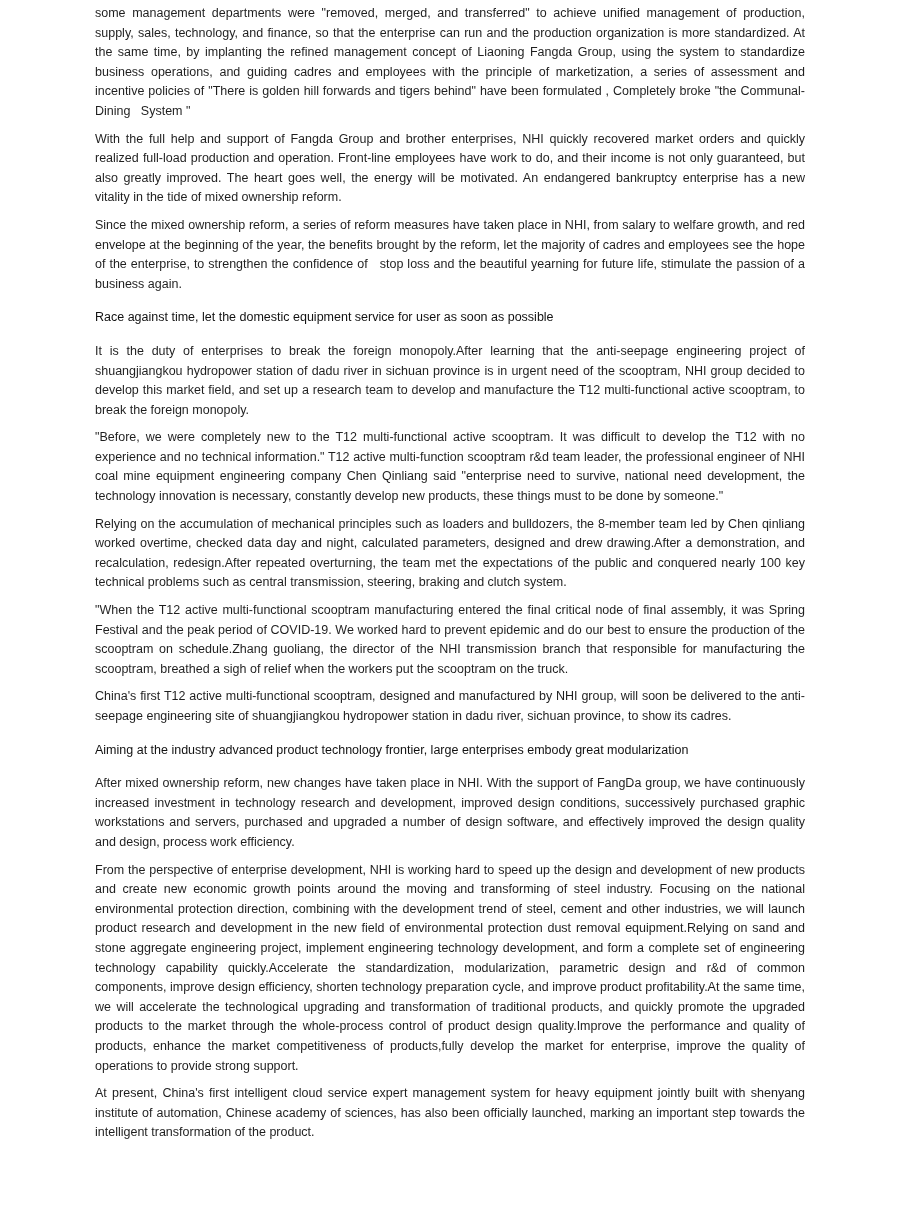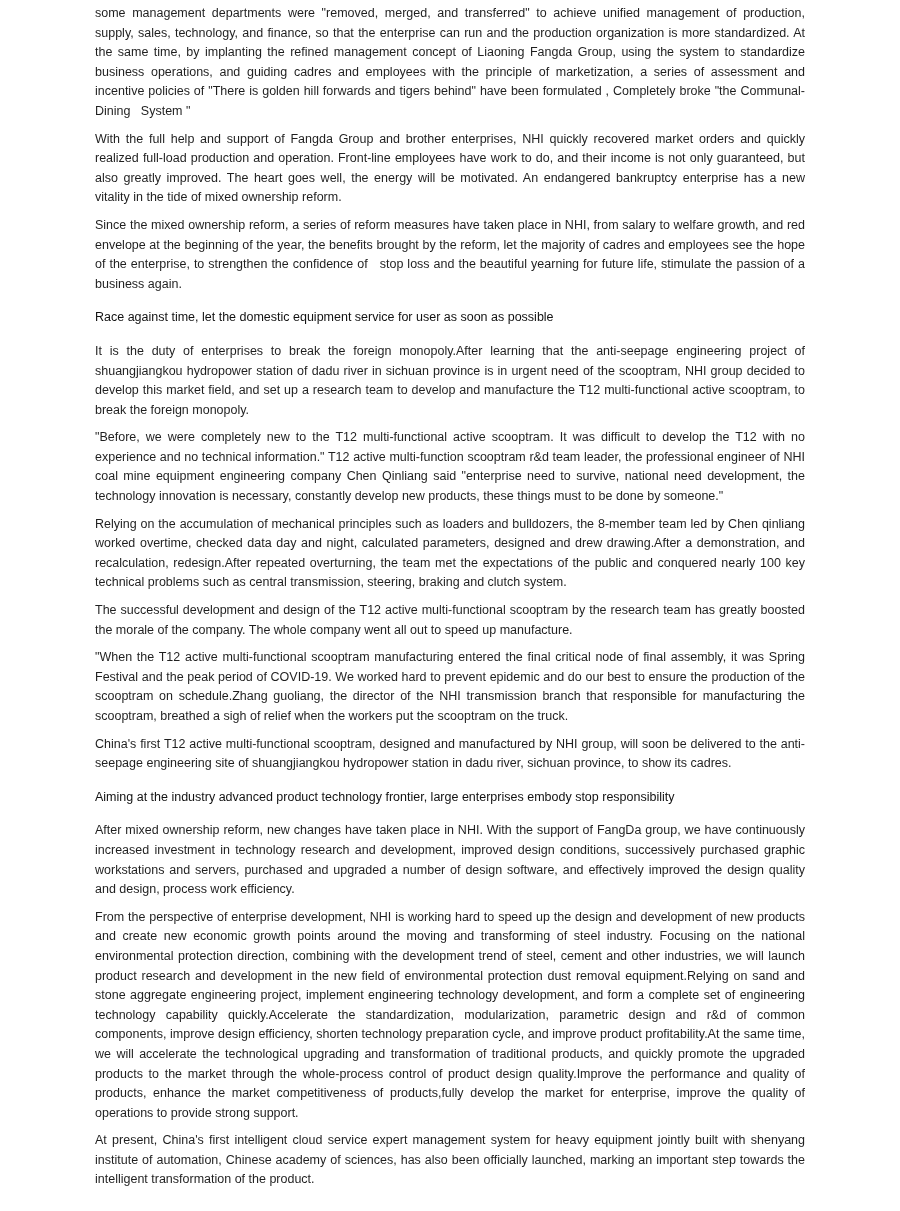--- a/index.html
+++ b/index.html
@@ -46,21 +46,20 @@
 
 <div class="page">
   <div class="article-body">
       <p class="para">some management departments were "removed, merged, and transferred" to achieve unified management of production, supply, sales, technology, and finance, so that the enterprise can run and the production organization is more standardized. At the same time, by implanting the refined management concept of Liaoning Fangda Group, using the system to standardize business operations, and guiding cadres and employees with the principle of marketization, a series of assessment and incentive policies of "There is golden hill forwards and tigers behind" have been formulated , Completely broke "the Communal-Dining&nbsp;&nbsp; System "</p>
       <p class="para">With the full help and support of Fangda Group and brother enterprises, NHI quickly recovered market orders and quickly realized full-load production and operation. Front-line employees have work to do, and their income is not only guaranteed, but also greatly improved. The heart goes well, the energy will be motivated. An endangered bankruptcy enterprise has a new vitality in the tide of mixed ownership reform.</p>
       <p class="para">Since the mixed ownership reform, a series of reform measures have taken place in NHI, from salary to welfare growth, and red envelope at the beginning of the year, the benefits brought by the reform, let the majority of cadres and employees see the hope of the enterprise, to strengthen the confidence of&nbsp;&nbsp; stop loss and the beautiful yearning for future life, stimulate the passion of a business again.</p>
       <h2 class="heading">Race against time, let the domestic equipment service for user as soon as possible</h2>
       <p class="para">It is the duty of enterprises to break the foreign monopoly.After learning that the anti-seepage engineering project of shuangjiangkou hydropower station of dadu river in sichuan province is in urgent need of the scooptram, NHI group decided to develop this market field, and set up a research team to develop and manufacture the T12 multi-functional active scooptram, to break the foreign monopoly.</p>
       <p class="para">"Before, we were completely new to the T12 multi-functional active scooptram. It was difficult to develop the T12 with no experience and no technical information." T12 active multi-function scooptram r&amp;d team leader, the professional engineer of NHI coal mine equipment engineering company Chen Qinliang said "enterprise need to survive, national need development, the technology innovation is necessary, constantly develop new products, these things must to be done by someone."</p>
       <p class="para">Relying on the accumulation of mechanical principles such as loaders and bulldozers, the 8-member team led by Chen qinliang worked overtime, checked data day and night, calculated parameters, designed and drew drawing.After a demonstration, and recalculation, redesign.After repeated overturning, the team met the expectations of the public and conquered nearly 100 key technical problems such as central transmission, steering, braking and clutch system.</p>
-      <p class="para">The successful development and design of the T12 active multi-functional scooptram by the research team has greatly boosted the morale of the company. The whole company went all out to speed up manufacture.</p>
       <p class="para">"When the T12 active multi-functional scooptram manufacturing entered the final critical node of final assembly, it was Spring Festival and the peak period of COVID-19. We worked hard to prevent epidemic and do our best to ensure the production of the scooptram on schedule.Zhang guoliang, the director of the NHI transmission branch that responsible for manufacturing the scooptram, breathed a sigh of relief when the workers put the scooptram on the truck.</p>
       <p class="para">China's first T12 active multi-functional scooptram, designed and manufactured by NHI group, will soon be delivered to the anti-seepage engineering site of shuangjiangkou hydropower station in dadu river, sichuan province, to show its cadres.</p>
-      <h2 class="heading">Aiming at the industry advanced product technology frontier, large enterprises embody stop responsibility</h2>
+      <h2 class="heading">Aiming at the industry advanced product technology frontier, large enterprises embody great modularization</h2>
       <p class="para">After mixed ownership reform, new changes have taken place in NHI. With the support of FangDa group, we have continuously increased investment in technology research and development, improved design conditions, successively purchased graphic workstations and servers, purchased and upgraded a number of design software, and effectively improved the design quality and design, process work efficiency.</p>
       <p class="para">From the perspective of enterprise development, NHI is working hard to speed up the design and development of new products and create new economic growth points around the moving and transforming of steel industry. Focusing on the national environmental protection direction, combining with the development trend of steel, cement and other industries, we will launch product research and development in the new field of environmental protection dust removal equipment.Relying on sand and stone aggregate engineering project, implement engineering technology development, and form a complete set of engineering technology capability quickly.Accelerate the standardization, modularization, parametric design and r&amp;d of common components, improve design efficiency, shorten technology preparation cycle, and improve product profitability.At the same time, we will accelerate the technological upgrading and transformation of traditional products, and quickly promote the upgraded products to the market through the whole-process control of product design quality.Improve the performance and quality of products, enhance the market competitiveness of products,fully develop the market for enterprise, improve the quality of operations to provide strong support.</p>
       <p class="para">At present, China's first intelligent cloud service expert management system for heavy equipment jointly built with shenyang institute of automation, Chinese academy of sciences, has also been officially launched, marking an important step towards the intelligent transformation of the product.</p>
     </div>
 </div>
 
 </body></html>

